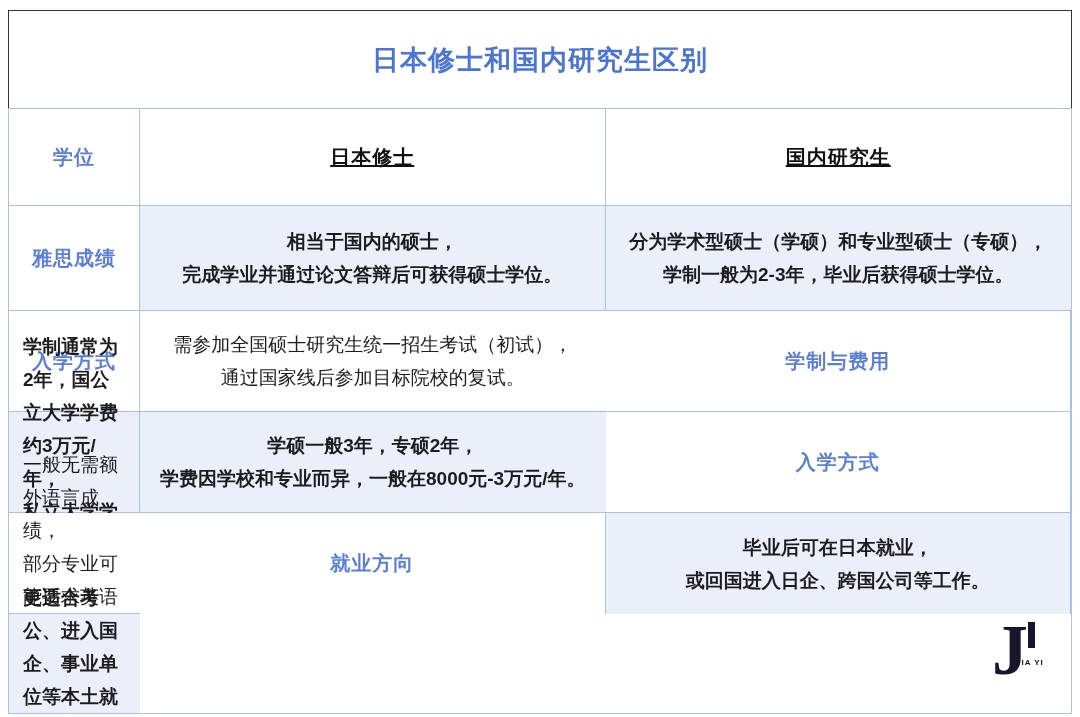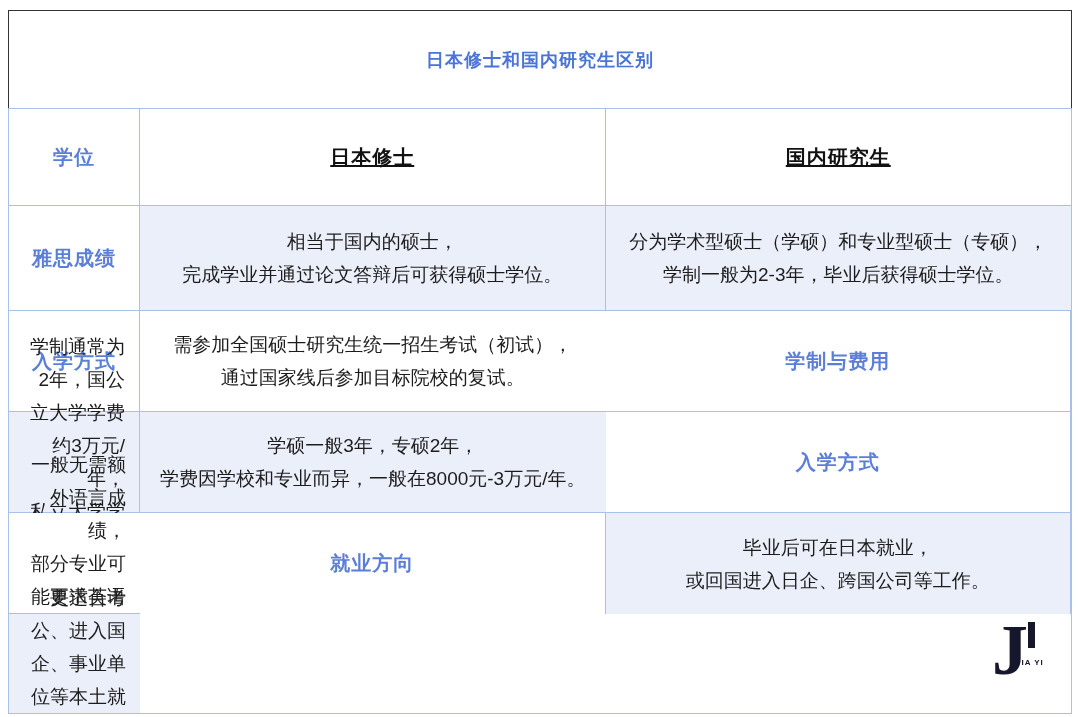--- a/index.html
+++ b/index.html
@@ -22,39 +22,39 @@
     margin:10px 8px 0 8px;
   }
   .title-band{
     height:98px;
     border:1px solid var(--frame);
     border-bottom:none;
     display:flex;align-items:center;justify-content:center;
     background:#ffffff;
   }
   .title-band h1{
-    font-size:18px;
+    font-size:27px;
     font-weight:700;
     color:var(--accent);
     letter-spacing:1px;
   }
   .grid{
     display:grid;
     grid-template-columns:131px 1fr 1fr;
     grid-template-rows:97px 105px 101px 101px 101px 99px;
     border:1px solid var(--grid);
   }
   .cell{
     border-right:1px solid var(--grid);
     border-bottom:1px solid var(--grid);
     display:flex;
     flex-direction:column;
     align-items:center;
     justify-content:center;
-    text-align:right;
+    text-align:left;
     padding:6px 14px;
     background:#ffffff;
   }
   .cell.last-col{border-right:none;}
   .cell.last-row{border-bottom:none;}
   .label-cell{
     color:var(--label-blue);
     font-weight:700;
     font-size:20px;
     letter-spacing:1px;
@@ -65,21 +65,21 @@
     color:#111111;
     letter-spacing:1px;
     text-decoration:underline;
   }
   .body-cell{
     font-size:19px;
     color:var(--text);
     line-height:33px;
   }
   .body-cell span{display:block;}
-  .striped{background:var(--stripe);}
+  .striped{background:var(--stripe);font-weight:bold;}
   
   .watermark{
     position:absolute;
     right:10px;
     bottom:14px;
     width:70px;height:72px;
     pointer-events:none;
   }
   .wm-j{
     position:absolute;

